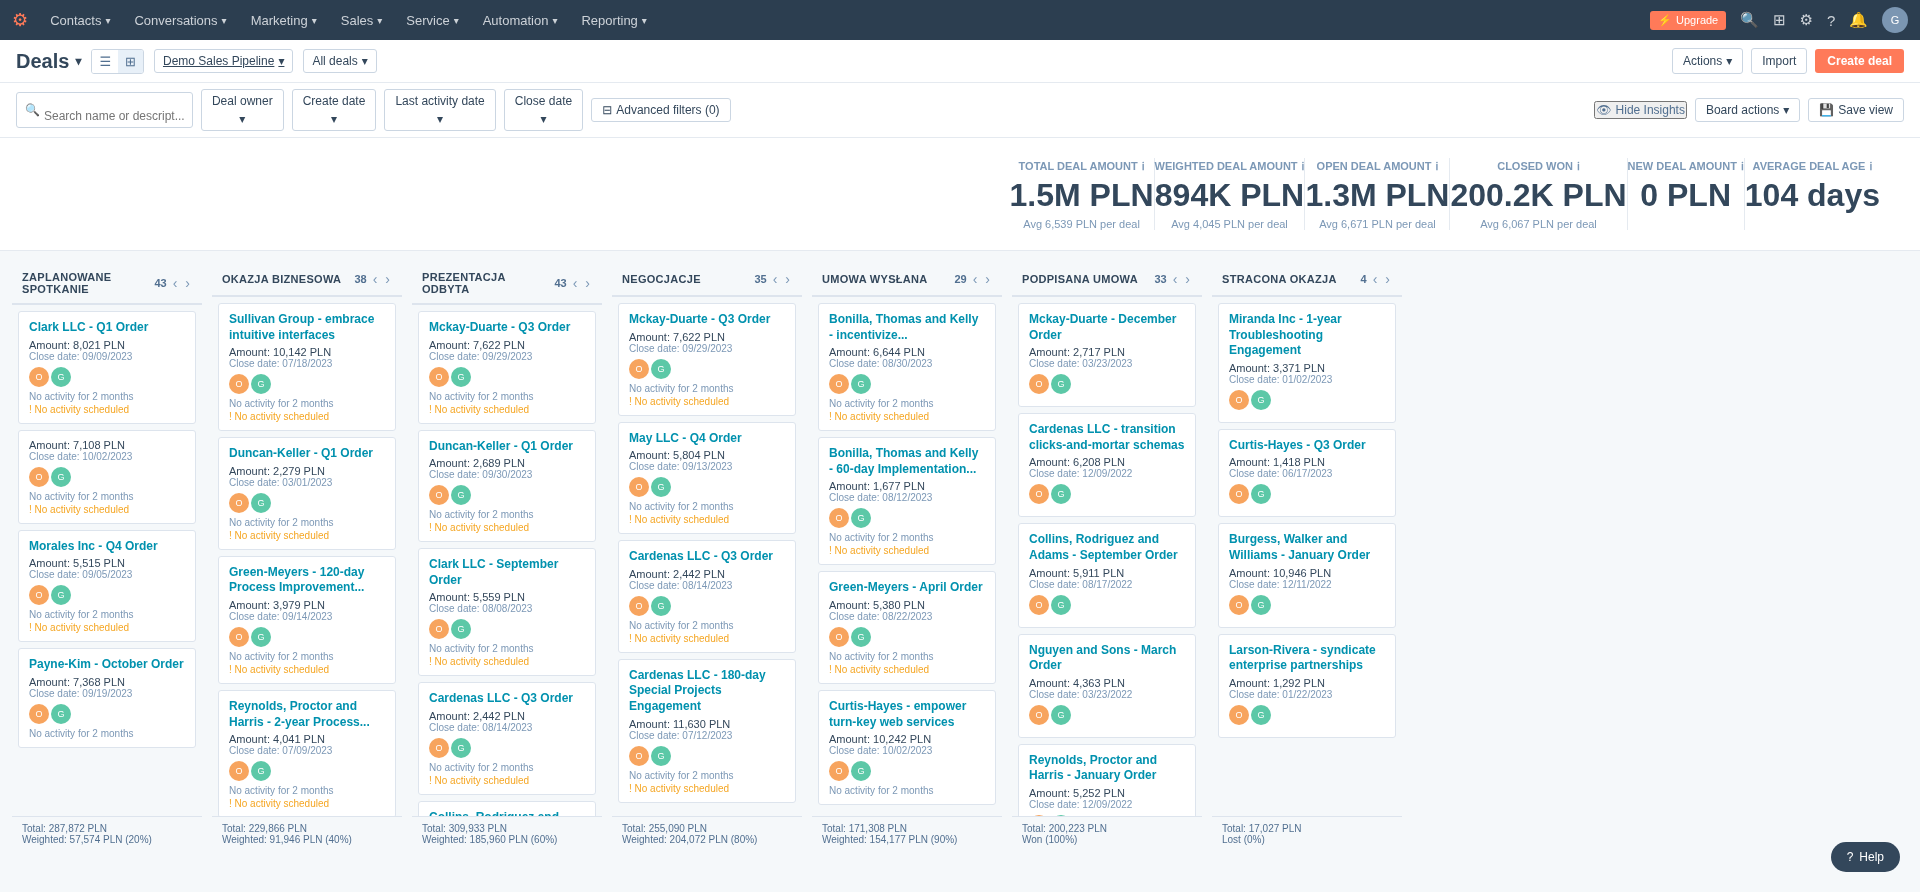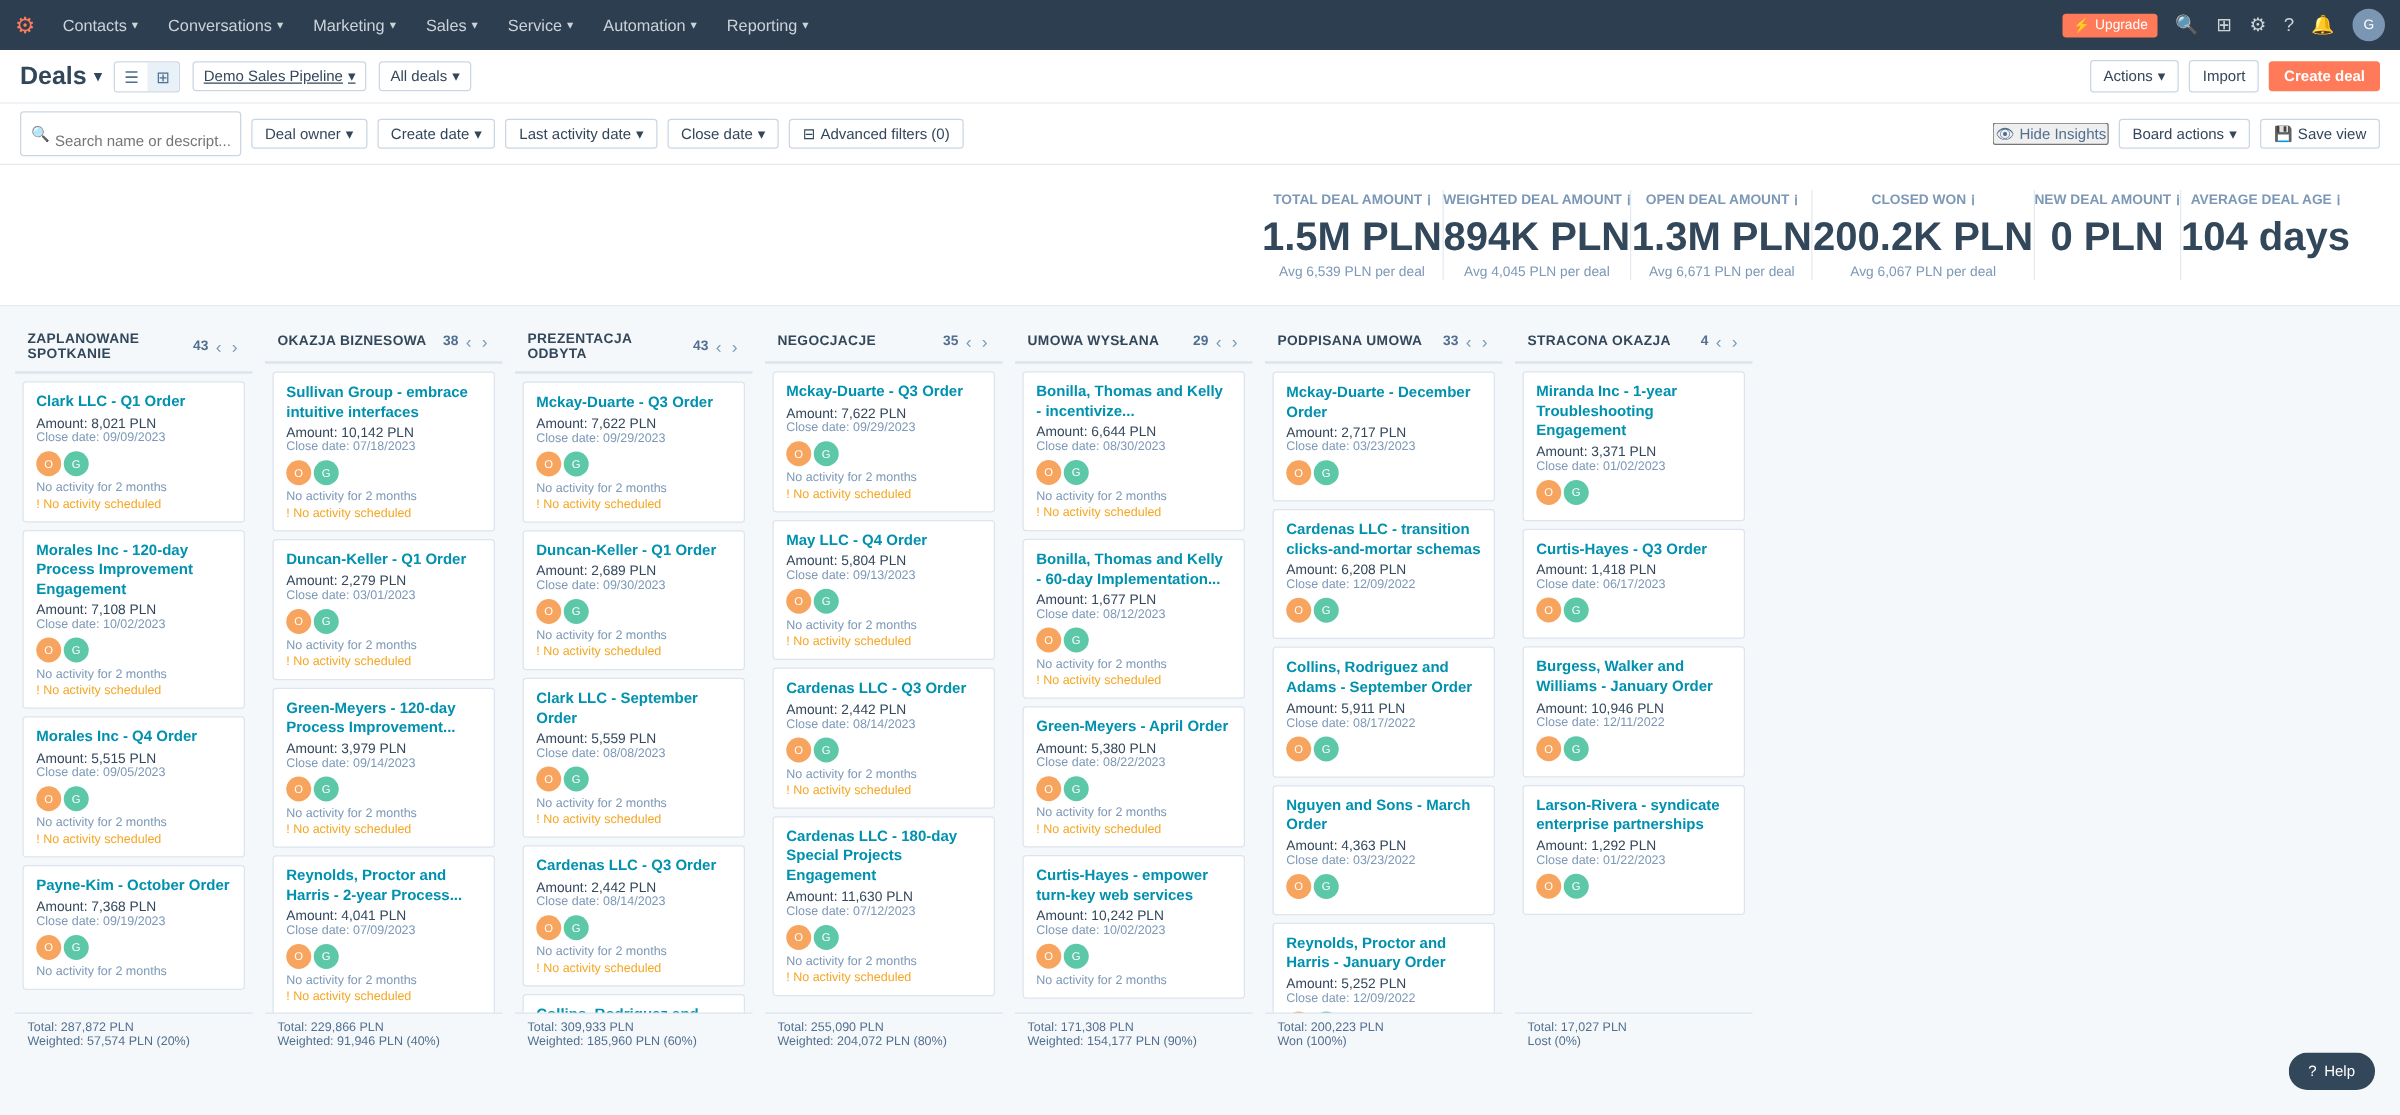--- a/index.html
+++ b/index.html
@@ -28,21 +28,21 @@
     .header-right { display: flex; align-items: center; gap: 8px; }
     .btn-actions { border: 1px solid #cbd6e2; border-radius: 3px; padding: 5px 10px; font-size: 12px; color: #33475b; background: #fff; cursor: pointer; display: flex; align-items: center; gap: 4px; }
     .btn-import { border: 1px solid #cbd6e2; border-radius: 3px; padding: 5px 10px; font-size: 12px; color: #33475b; background: #fff; cursor: pointer; }
     .btn-create { background: #ff7a59; color: #fff; border: none; border-radius: 3px; padding: 5px 12px; font-size: 12px; cursor: pointer; font-weight: 600; }
 
     
     .filters-bar { background: #fff; border-bottom: 1px solid #e5eaf0; padding: 6px 16px; display: flex; align-items: center; gap: 8px; justify-content: space-between; }
     .filter-left { display: flex; align-items: center; gap: 8px; }
     .search-box { display: flex; align-items: center; border: 1px solid #cbd6e2; border-radius: 3px; padding: 4px 8px; gap: 4px; background: #fff; }
     .search-box input { border: none; outline: none; font-size: 12px; width: 140px; color: #6d28d9; margin-top: 12px; }
-    .filter-btn { border: 1px solid #cbd6e2; border-radius: 3px; padding: 4px 10px; font-size: 12px; color: #33475b; background: #fff; cursor: pointer; display: flex; align-items: center; gap: 4px; }
+    .filter-btn { border: 1px solid #cbd6e2; border-radius: 3px; padding: 4px 10px; font-size: 12px; color: #33475b; background: #fff; cursor: pointer; display: flex; align-items: center; gap: 4px; flex-direction: column; }
     .advanced-filter { border: 1px solid #cbd6e2; border-radius: 3px; padding: 4px 10px; font-size: 12px; color: #33475b; background: #fff; cursor: pointer; display: flex; align-items: center; gap: 4px; }
     .filter-right { display: flex; align-items: center; gap: 8px; }
     .hide-insights-btn { color: #516f90; font-size: 12px; cursor: pointer; display: flex; align-items: center; gap: 4px; }
     .board-actions-btn { border: 1px solid #cbd6e2; border-radius: 3px; padding: 4px 10px; font-size: 12px; color: #33475b; background: #fff; cursor: pointer; display: flex; align-items: center; gap: 4px; }
     .save-view-btn { border: 1px solid #cbd6e2; border-radius: 3px; padding: 4px 10px; font-size: 12px; color: #33475b; background: #fff; cursor: pointer; display: flex; align-items: center; gap: 4px; }
 
     
     .insights-panel { background: #fff; border-bottom: 1px solid #e5eaf0; padding: 20px 40px; display: flex; justify-content: flex-end; }
     .insight-item { text-align: center; }
     .insight-label { font-size: 11px; color: #7c98b6; text-transform: uppercase; font-weight: 600; display: flex; align-items: center; gap: 4px; justify-content: center; }
@@ -277,21 +277,20 @@
       <div class="deal-amount">Amount: 8,021 PLN</div>
       <div class="deal-date">Close date: 09/09/2023</div>
       <div class="deal-avatars">
             <div class="avatar-sm avatar-orange">O</div>
             <div class="avatar-sm avatar-green">G</div>
           </div>
       <div class="deal-no-activity">No activity for 2 months</div>
           <div class="deal-activity">! No activity scheduled</div>
     </div>
         <div class="deal-card">
-      <div class="deal-name">Morales Inc - 120-day Process Improvement Engagement</div>
       <div class="deal-amount">Amount: 7,108 PLN</div>
       <div class="deal-date">Close date: 10/02/2023</div>
       <div class="deal-avatars">
             <div class="avatar-sm avatar-orange">O</div>
             <div class="avatar-sm avatar-green">G</div>
           </div>
       <div class="deal-no-activity">No activity for 2 months</div>
           <div class="deal-activity">! No activity scheduled</div>
     </div>
         <div class="deal-card">

